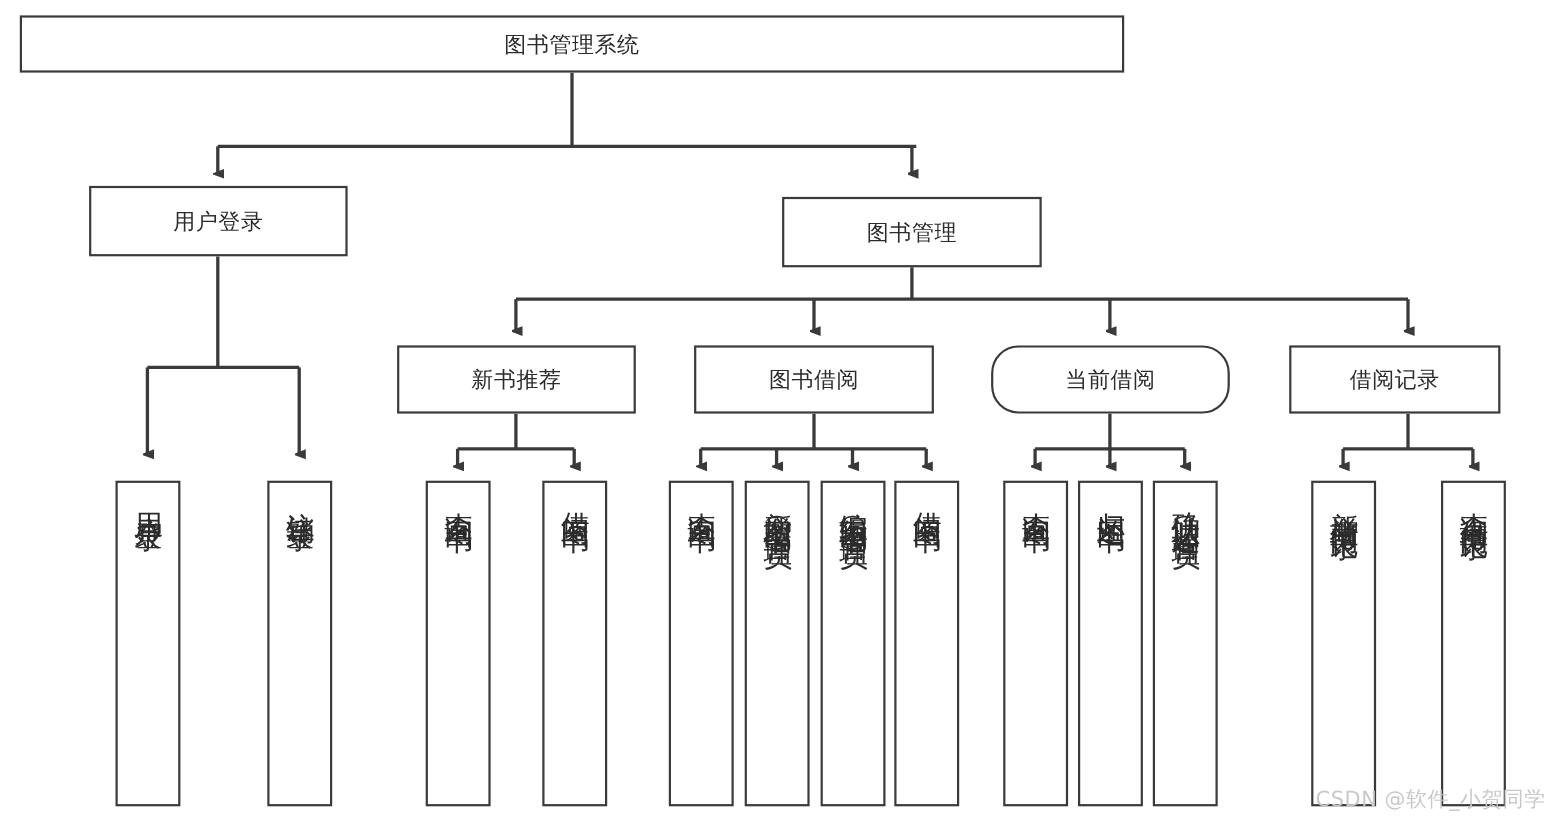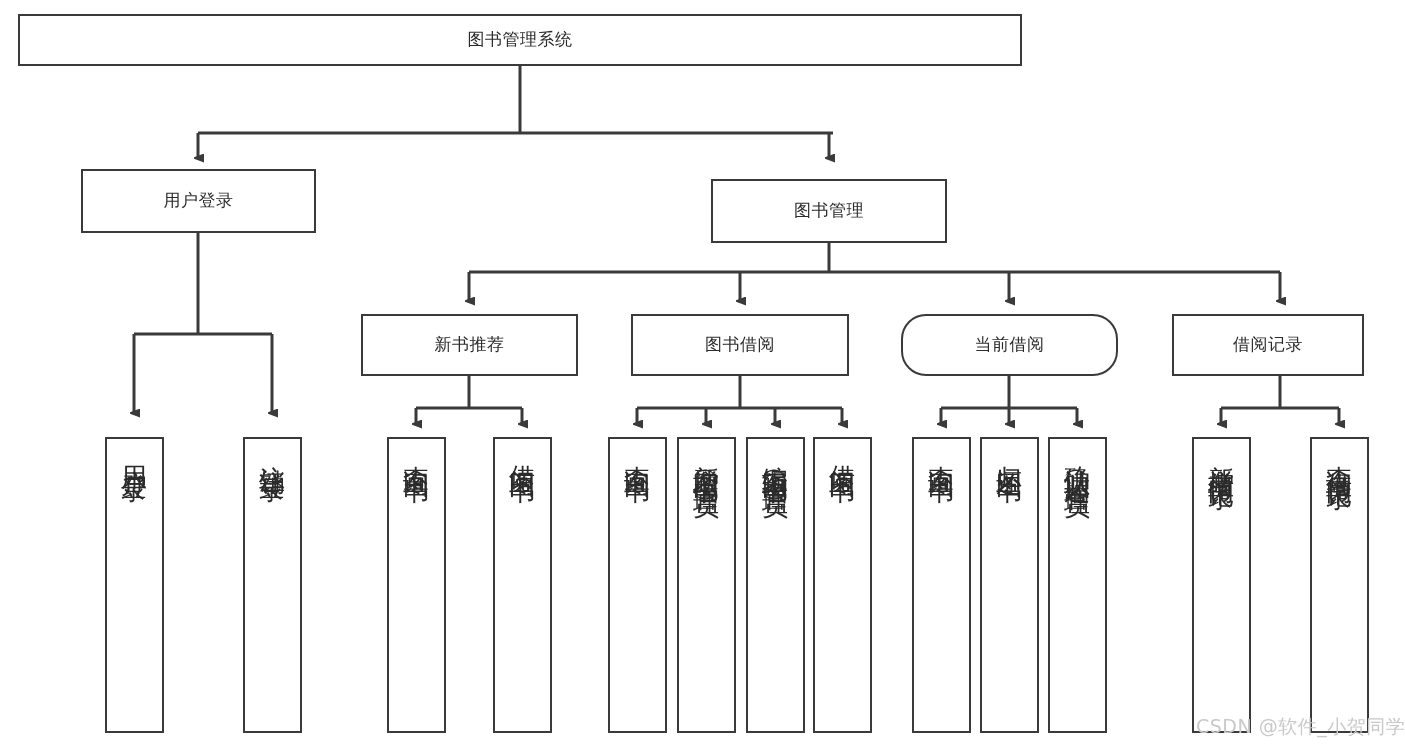--- a/index.html
+++ b/index.html
@@ -36,21 +36,21 @@
     color: #2b2b2b;
     text-align: center;
   }
   .node .label {
     display: block;
     line-height: 1.12;
     letter-spacing: 0.5px;
   }
   .node.horiz .label {
     writing-mode: horizontal-tb;
-    font-size: 17px;
+    font-size: 20px;
   }
   .node.vert {
     align-items: flex-start;
     padding-top: 6px;
   }
   .node.vert .label {
     writing-mode: vertical-rl;
     text-orientation: upright;
     font-size: 26px;
     letter-spacing: 4px;

